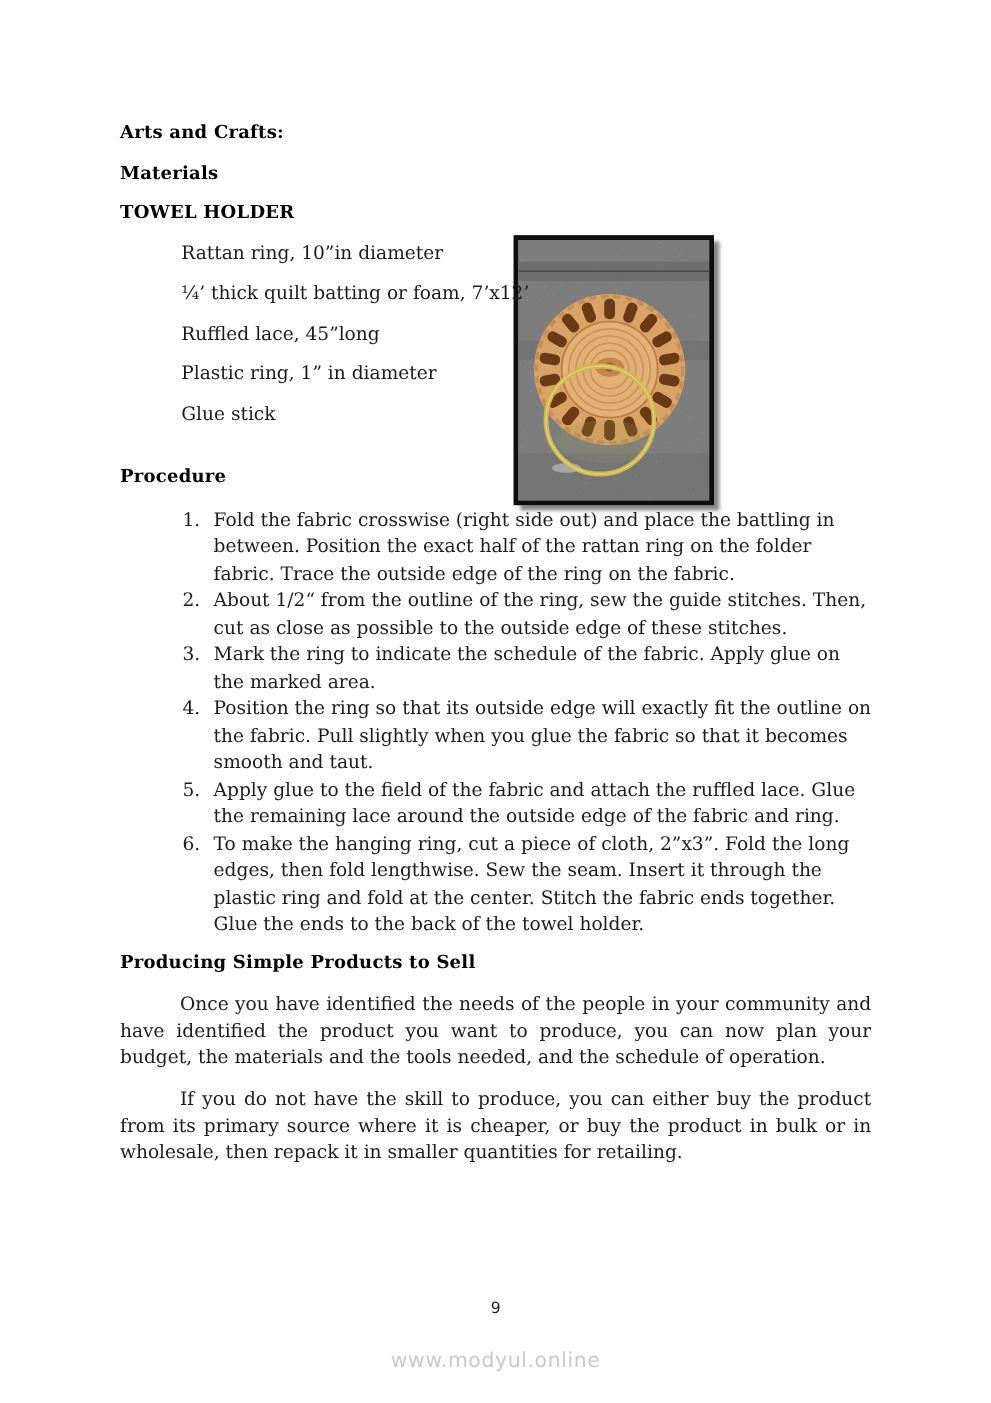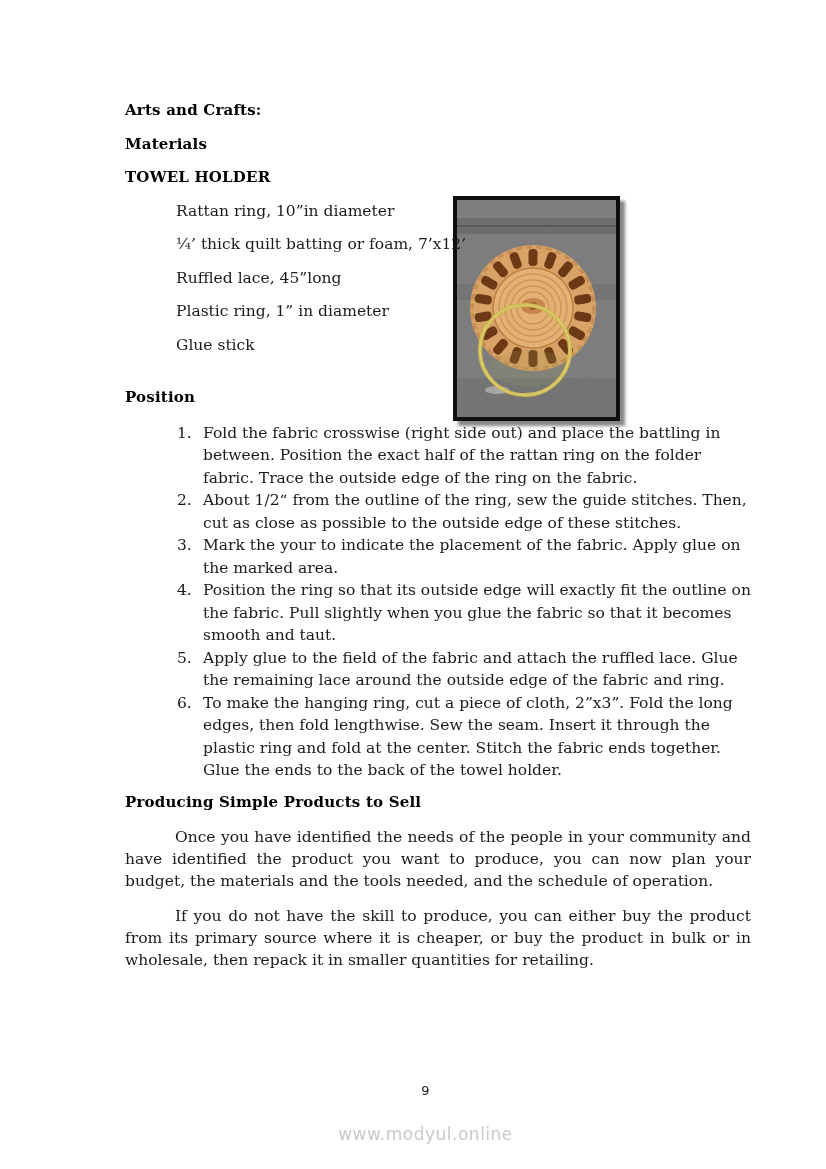--- a/index.html
+++ b/index.html
@@ -2,21 +2,21 @@
 <html style="--page-bg: #ffffff; --text: #1b1b1b; --watermark: #c9c9c9; --photo-bg: #b9b9b9; --photo-frame: #0e0e0e; --rattan: #d9a266; --rattan-light: #e3b075; --rattan-dark: #6b3a14; --rattan-line: #b97f43; --ring-gold: #cdb952;"><head>
 <meta charset="utf-8">
 <style>
   html,body{margin:0;padding:0;}
   body{
     width:826px;height:1169px;position:relative;overflow:hidden;
     background:var(--page-bg,#ffffff);
     font-family:"DejaVu Serif","Liberation Serif",serif;
     color:var(--text,#1b1b1b);
   }
-  .page{position:absolute;inset:0;margin-left:25px;}
+  .page{position:absolute;inset:0;}
   .content{
     position:absolute;left:100px;top:101px;width:626px;z-index:2;
     font-size:15.5px;
   }
   .h{
     font-weight:bold;font-size:15px;line-height:18px;margin:0 0 15.5px 0;
     color:#000;letter-spacing:.2px;
   }
   .materials{margin:0;padding:0;list-style:none;}
   .materials li{margin:0 0 15.5px 51px;line-height:18px;white-space:nowrap;}
@@ -120,37 +120,37 @@
 
         <li>¼’ thick quilt batting or foam, 7’x12’</li>
 
         <li>Ruffled lace, 45”long</li>
 
         <li>Plastic ring, 1” in diameter</li>
 
         <li>Glue stick</li>
       </ul>
 
-    <div class="h h-procedure">Position</div>
+    <div class="h h-procedure">Procedure</div>
 
     <ol class="steps">
 
         <li>
           <span class="num">1.</span>
           <span>Fold the fabric crosswise (right side out) and place the battling in between. Position the exact half of the rattan ring on the folder fabric. Trace the outside edge of the ring on the fabric.</span>
         </li>
 
         <li>
           <span class="num">2.</span>
           <span>About 1/2“ from the outline of the ring, sew the guide stitches. Then, cut as close as possible to the outside edge of these stitches.</span>
         </li>
 
         <li>
           <span class="num">3.</span>
-          <span>Mark the your to indicate the placement of the fabric. Apply glue on the marked area.</span>
+          <span>Mark the ring to indicate the schedule of the fabric. Apply glue on the marked area.</span>
         </li>
 
         <li>
           <span class="num">4.</span>
           <span>Position the ring so that its outside edge will exactly fit the outline on the fabric. Pull slightly when you glue the fabric so that it becomes smooth and taut.</span>
         </li>
 
         <li>
           <span class="num">5.</span>
           <span>Apply glue to the field of the fabric and attach the ruffled lace. Glue the remaining lace around the outside edge of the fabric and ring.</span>

